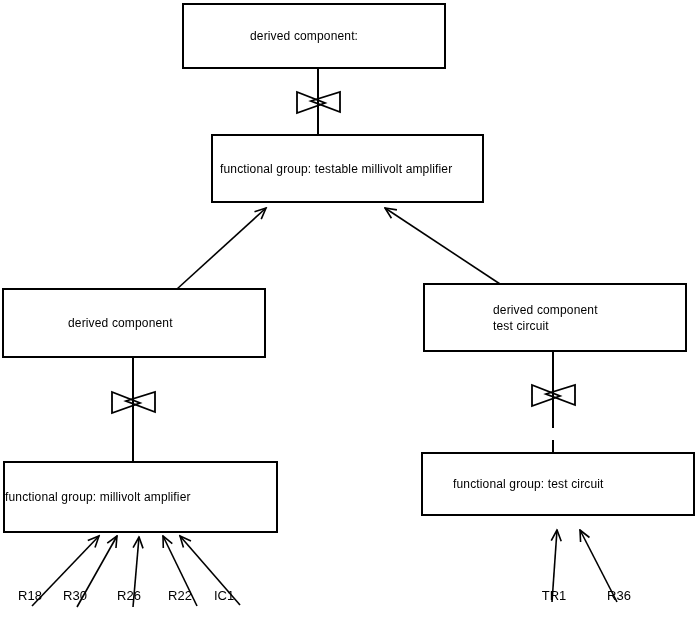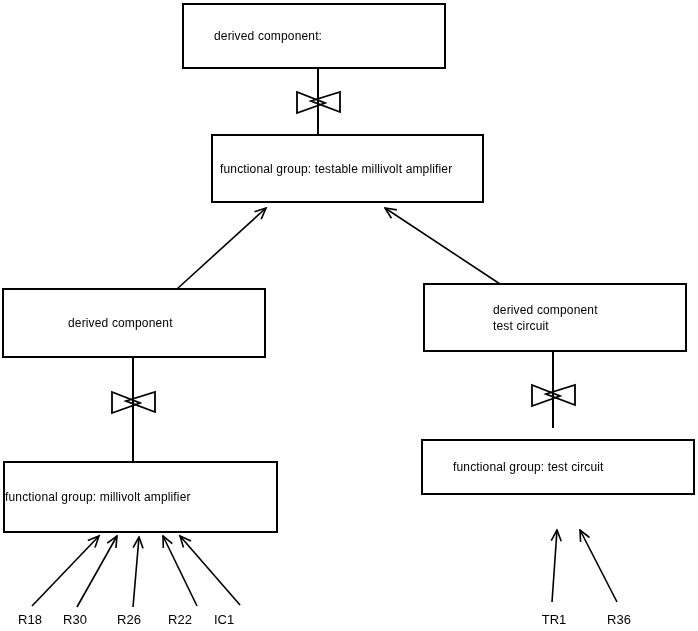--- a/index.html
+++ b/index.html
@@ -28,30 +28,30 @@
     background: #ffffff;
     display: flex;
     flex-direction: column;
     justify-content: center;
     font-size: 12px;
     line-height: 16px;
     letter-spacing: 0.15px;
   }
   .node span { white-space: pre; display: block; }
 
-  #node-derived-testable { left: 182px; top: 3px;   width: 264px; height: 66px; padding-left: 30px; }
+  #node-derived-testable { left: 182px; top: 3px;   width: 264px; height: 66px; padding-left: 66px; }
   #node-fg-testable      { left: 183px; top: 134px; width: 273px; height: 69px; padding-left: 7px; margin-left: 28px;  }
   #node-derived-mv       { left: 2px;   top: 288px; width: 264px; height: 70px; padding-left: 64px; }
   #node-derived-tc       { left: 423px; top: 283px; width: 264px; height: 69px; padding-left: 68px; }
   #node-fg-mv            { left: 3px;   top: 461px; width: 275px; height: 72px; }
-  #node-fg-tc            { left: 421px; top: 439px; width: 274px; height: 56px; padding-left: 30px; }
+  #node-fg-tc            { left: 421px; top: 452px; width: 274px; height: 64px; padding-left: 30px; }
 
   .leaf-label {
     position: absolute;
-    top: 612px;
+    top: 588px;
     transform: translateX(-50%);
     font-size: 13px;
     line-height: 15px;
     white-space: pre;
   }
   #lbl-r18 { left: 30px; }
   #lbl-r30 { left: 75px; }
   #lbl-r26 { left: 129px; }
   #lbl-r22 { left: 180px; }
   #lbl-ic1 { left: 224px; }

